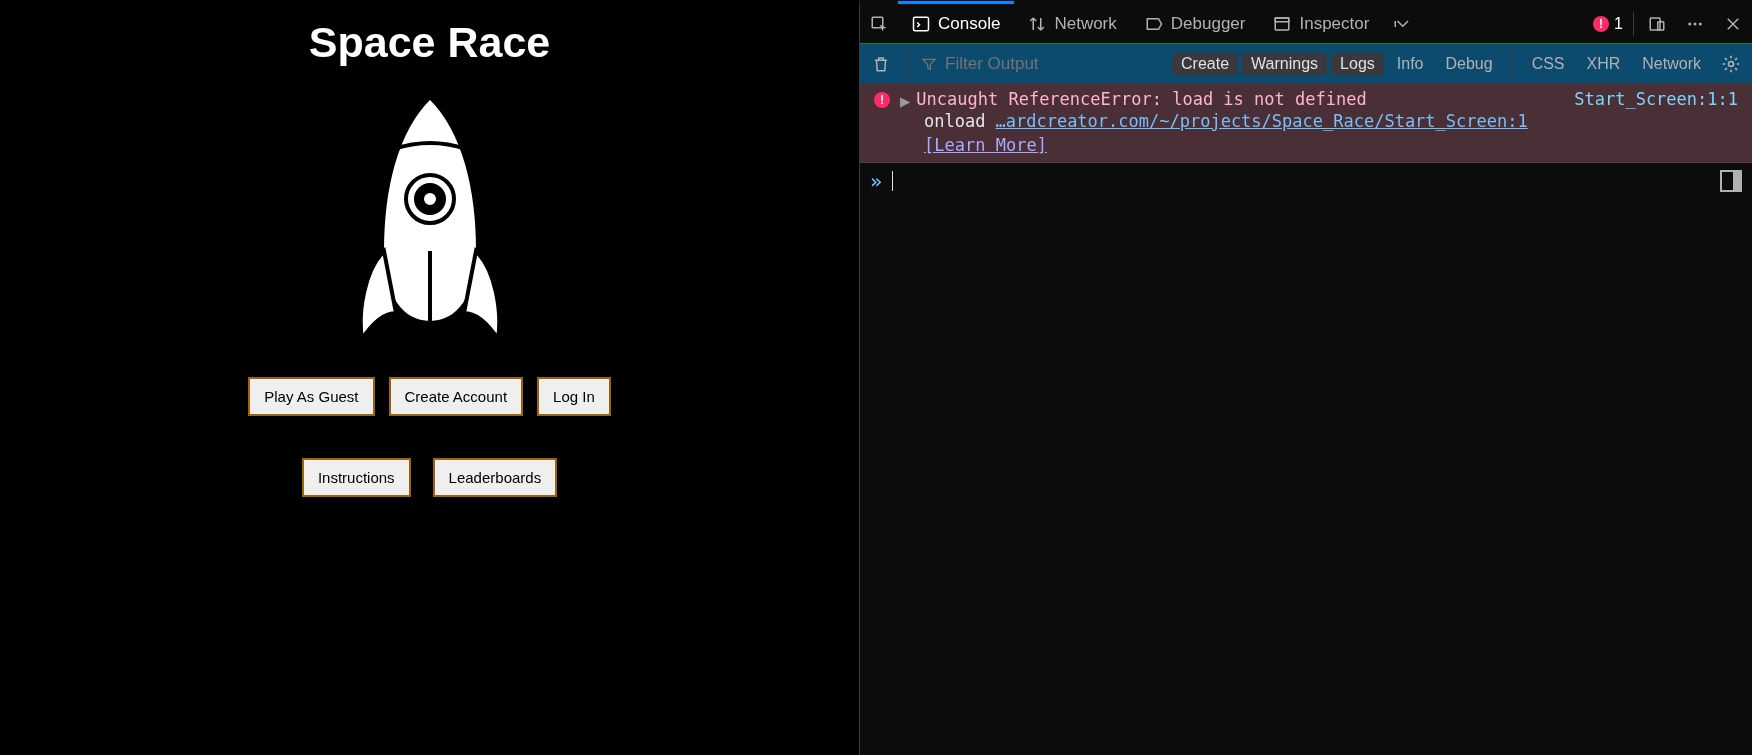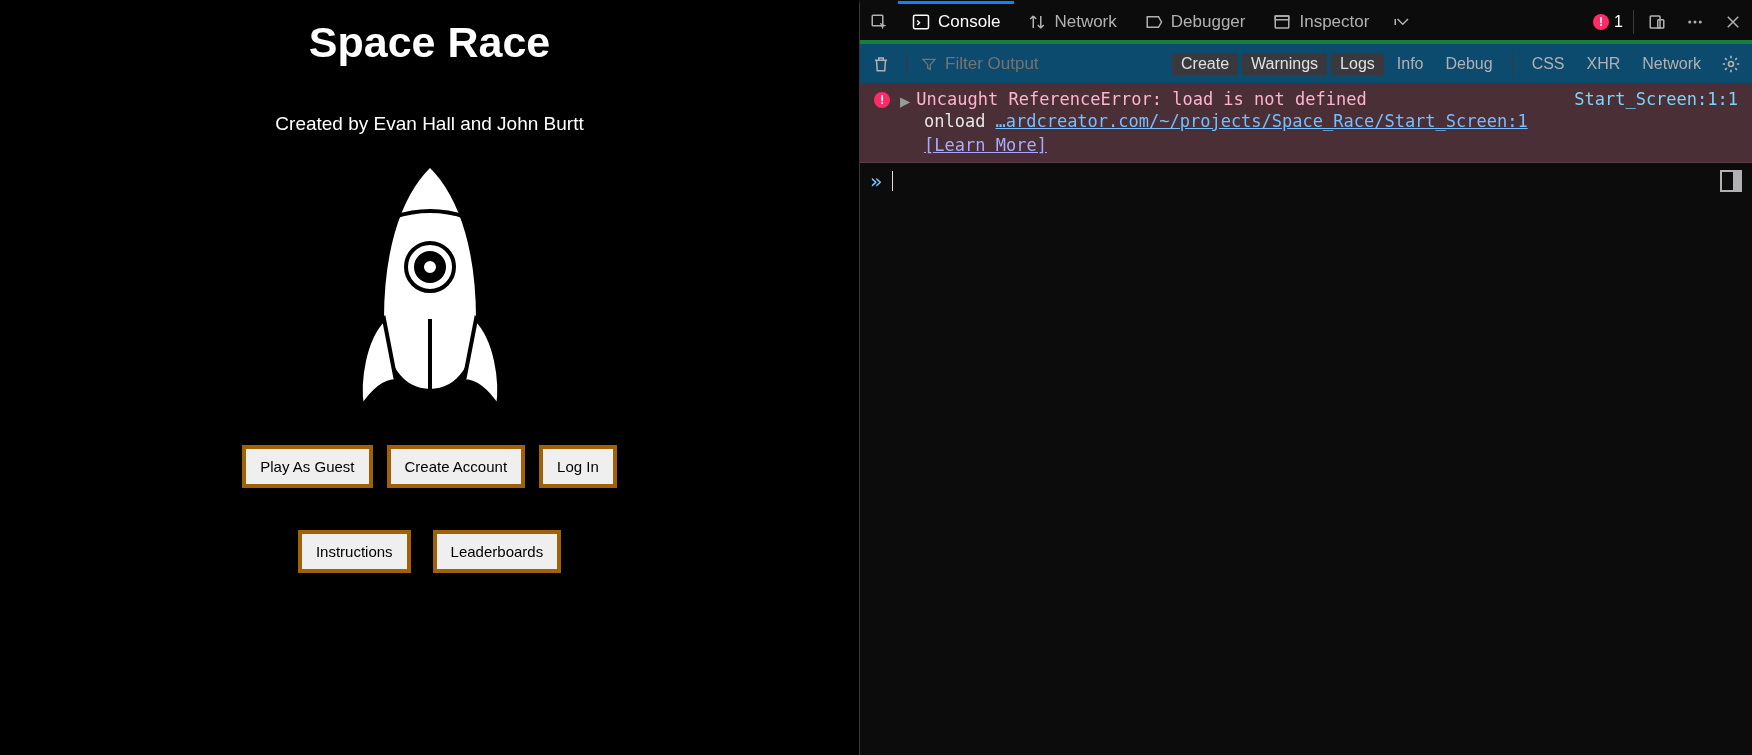--- a/index.html
+++ b/index.html
@@ -39,40 +39,40 @@
 .btn-row {
   margin-top:22px;
   display:flex; gap:14px;
 }
 .btn-row2 {
   margin-top:42px;
   display:flex; gap:22px;
 }
 button.web-btn {
   background:#efefef; color:#000;
-  border:4px solid #a16207;
+  border:2px solid #a16207;
   padding:9px 14px;
   font-size:15px;
   cursor:pointer;
 }
 
 
 .devtools {
   flex:1; height:755px;
   background:#0c0c0d;
   display:flex; flex-direction:column;
   font-family:"Segoe UI",Arial,sans-serif;
   color:#b1b1b3;
   border-top:4px solid #0c0c0d;
   border-left:1px solid #38383d;
 }
 .dt-tabs {
   height:40px;
   display:flex; align-items:center;
-  border-bottom:4px solid #15803d;
+  border-bottom:1px solid #15803d;
   background:#0c0c0d;
 }
 .dt-tab {
   display:flex; align-items:center; gap:8px;
   padding:0 14px; height:100%;
   font-size:17px; color:#b1b1b3;
   cursor:pointer;
   position:relative;
 }
 .dt-tab.active { color:#fff; }
@@ -180,21 +180,20 @@
 .side-toggle::after {
   content:""; position:absolute; right:0; top:0; bottom:0; width:7px;
   background:#b1b1b3;
 }
 </style>
 </head>
 <body>
 
 <div class="webpage">
   <h1>Space Race</h1>
-  <div class="subtitle">Created by Evan Hall and John Burtt</div>
 
   <div class="rocket-wrap">
     <svg width="180" height="260" viewBox="0 0 180 260">
       <g fill="#fff" stroke="#000" stroke-width="4">
 
         <path d="M90 6 C55 40 42 100 42 160 C42 206 62 232 90 232 C118 232 138 206 138 160 C138 100 125 40 90 6 Z"></path>
 
         <path d="M54 58 Q90 46 126 58" fill="none"></path>
 
         <circle cx="90" cy="108" r="24"></circle>

